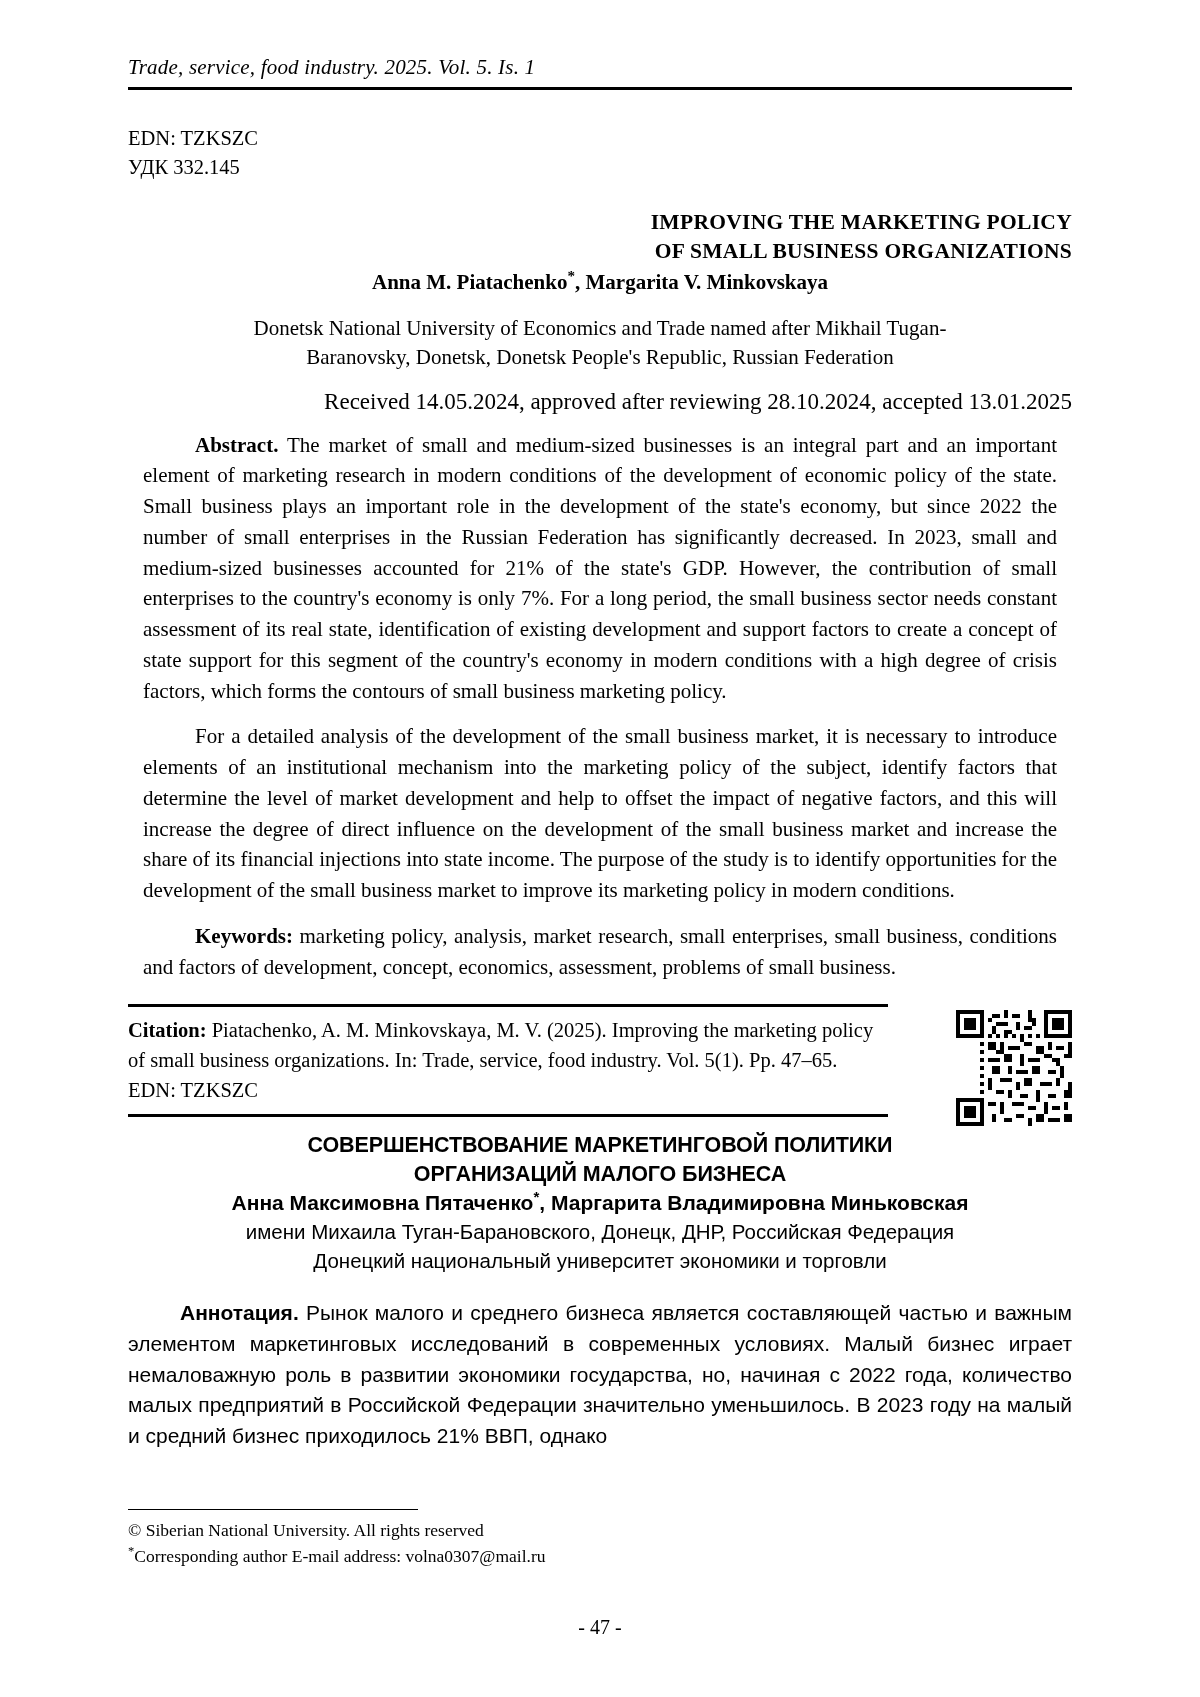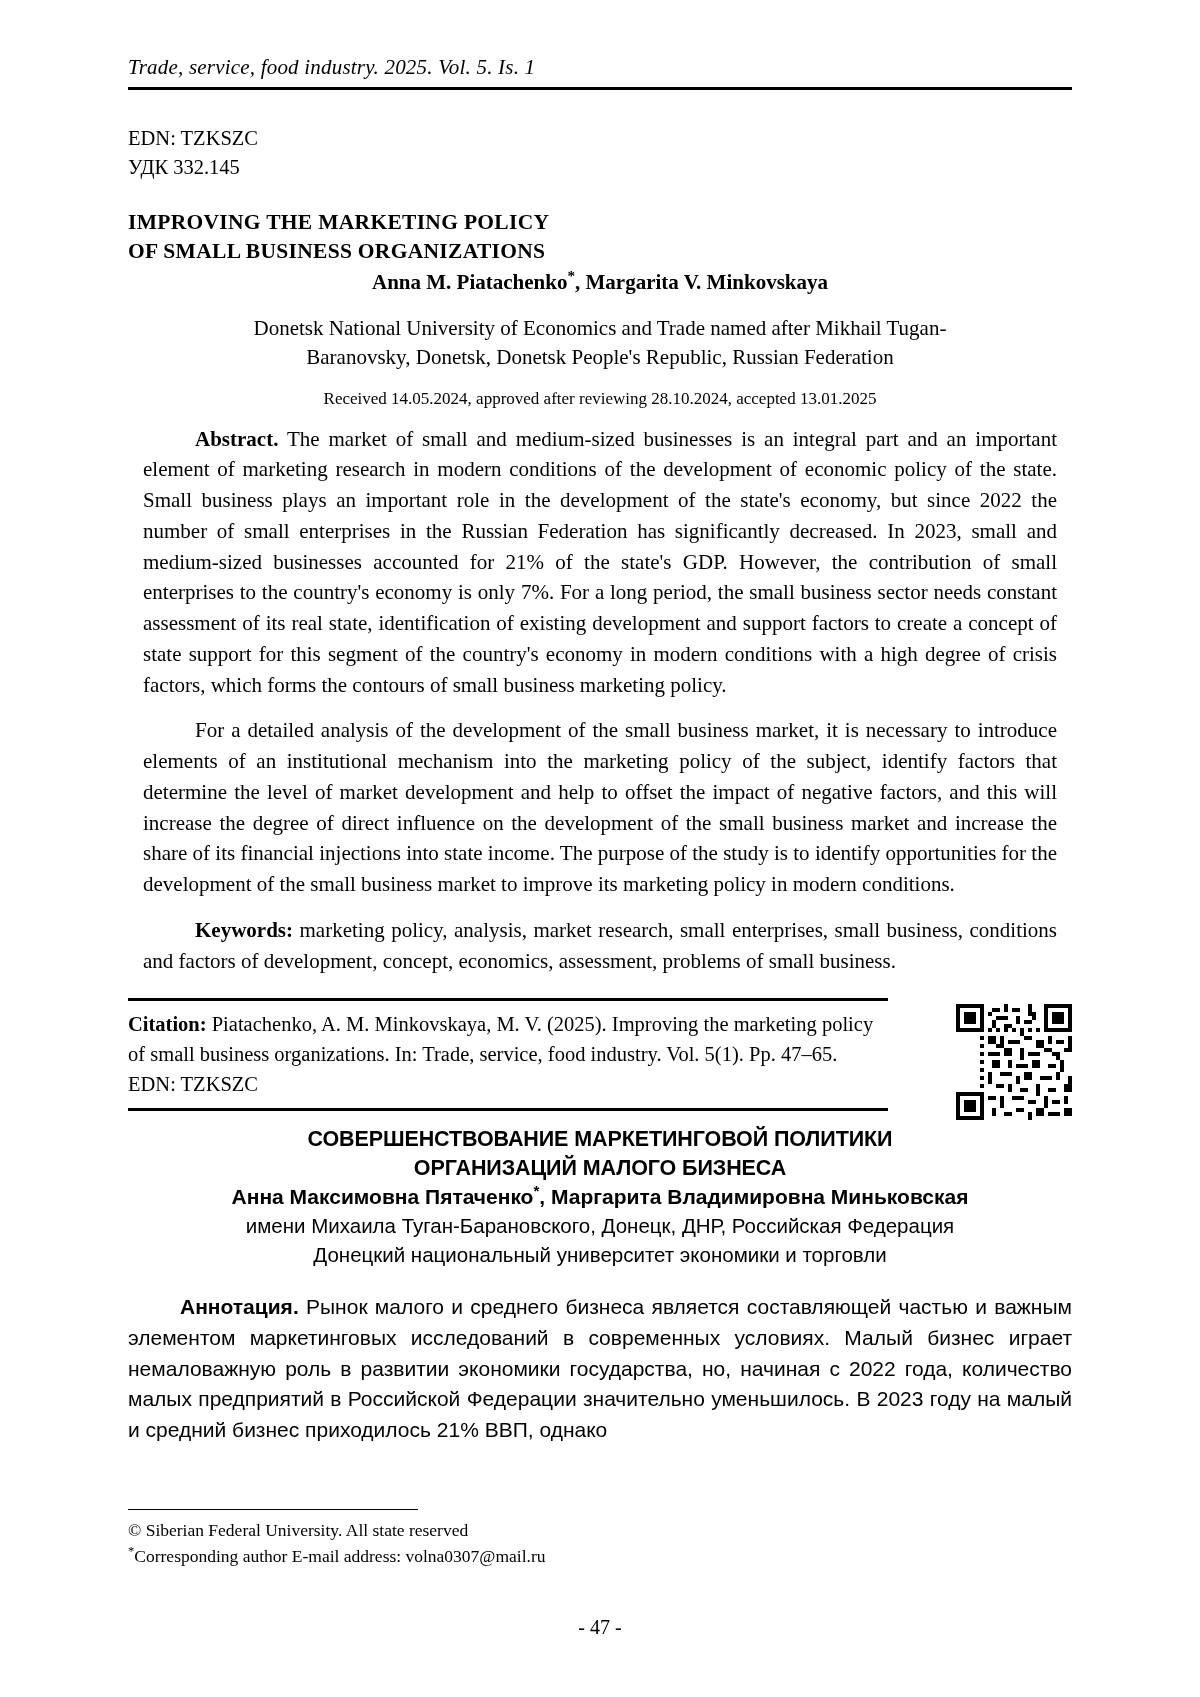--- a/index.html
+++ b/index.html
@@ -35,42 +35,42 @@
     margin-bottom: 34px;
   }
   
   .ident {
     font-size: 20.5px;
     line-height: 1.42;
     margin-bottom: 26px;
   }
   
   .title {
-    text-align: left;
+    text-align: right;
     font-weight: bold;
     font-size: 21.5px;
     line-height: 1.35;
     letter-spacing: 0.3px;
   }
   .authors {
     text-align: center;
     font-weight: bold;
     font-size: 21px;
     line-height: 1.35;
     margin-top: 2px;
   }
   .affil {
     text-align: center;
     font-size: 21px;
     line-height: 1.38;
     margin-top: 17px;
   }
   .dates {
-    text-align: center;
-    font-size: 17px;
+    text-align: right;
+    font-size: 23px;
     margin-top: 17px;
   }
   sup.star {
     font-size: 0.72em;
     vertical-align: super;
     line-height: 0;
   }
   
   p.just {
     text-align: justify;
@@ -322,18 +322,18 @@
     <div>имени Михаила Туган-Барановского, Донецк, ДНР, Российская Федерация</div>
     <div>Донецкий национальный университет экономики и торговли</div>
   </div>
 
   <div class="ru-spacer"></div>
 
   <p class="ru"><span class="lead">Аннотация.</span><span> Рынок малого и среднего бизнеса является составляющей частью и важным элементом маркетинговых исследований в современных условиях. Малый бизнес играет немаловажную роль в развитии экономики государства, но, начиная с 2022 года, количество малых предприятий в Российской Федерации значительно уменьшилось. В 2023 году на малый и средний бизнес приходилось 21% ВВП, однако</span></p>
 
   <div class="footnote">
     <div class="fn-rule"></div>
-    <div class="fn-line">© Siberian Federal University. All state reserved</div>
+    <div class="fn-line">© Siberian National University. All rights reserved</div>
     <div class="fn-line"><sup class="star">*</sup><span>Corresponding author E-mail address: volna0307@mail.ru</span></div>
   </div>
 
   <div class="pagenum">- 47 -</div>
 </div>
 
 </body></html>

